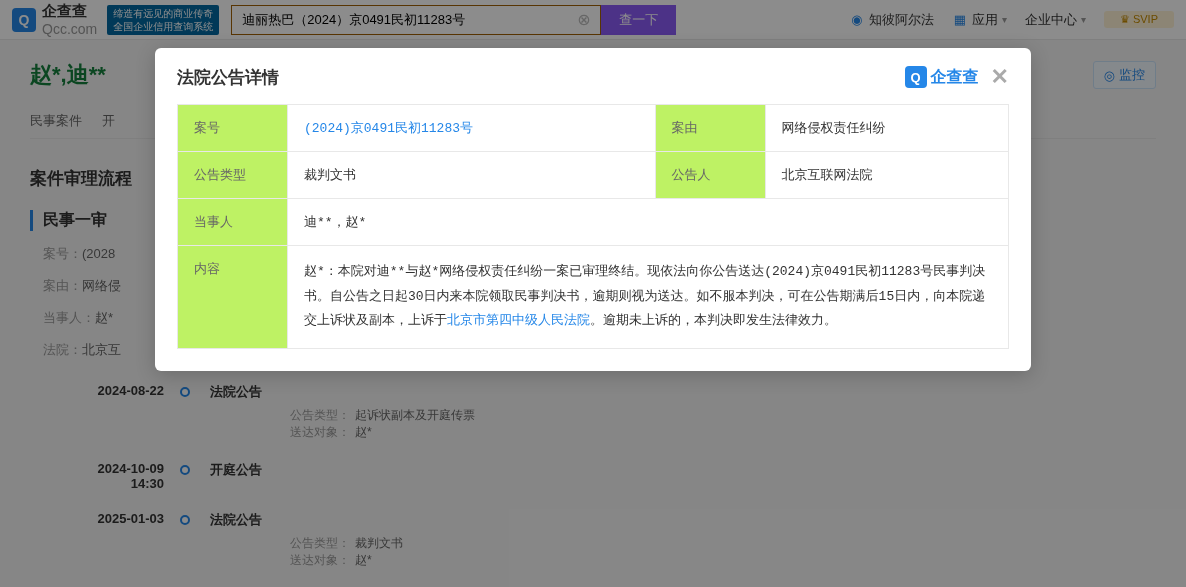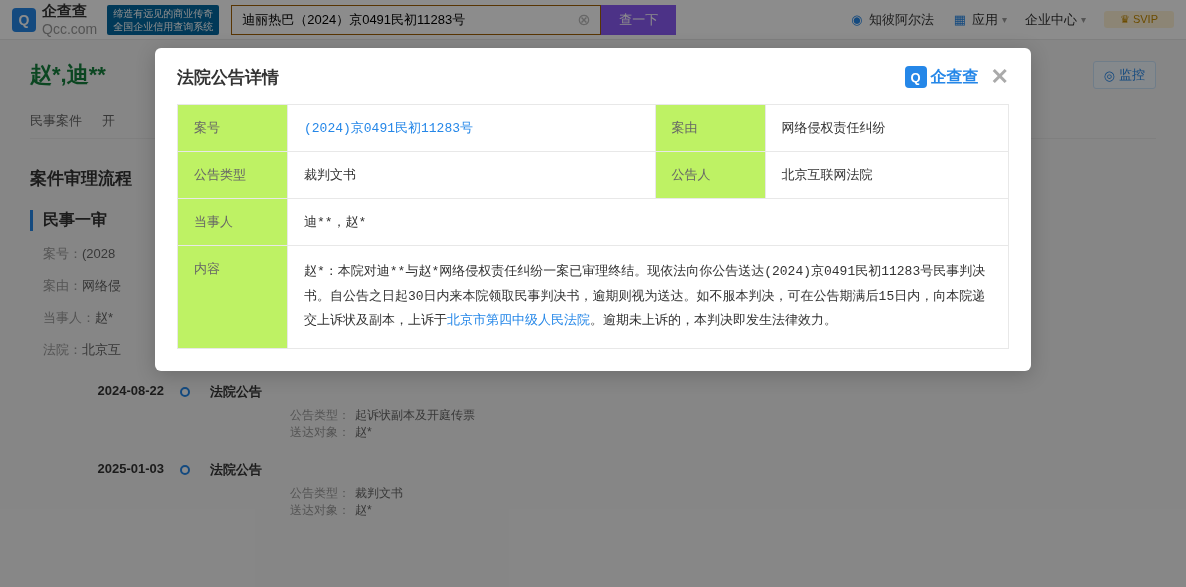--- a/index.html
+++ b/index.html
@@ -133,20 +133,29 @@
               <span>起诉状副本及开庭传票</span>
             </div>
           <div class="tl-row">
               <span class="tl-lbl">送达对象：</span>
               <span>赵*</span>
             </div>
         </div>
       </div>
     </div>
     <div class="tl-item">
+      <div class="tl-date">2024-10-09 14:30</div>
+      <div class="tl-dot-col">
+          <div class="tl-dot"></div>
+        </div>
+      <div class="tl-body">
+        <div class="tl-event">开庭公告</div>
+      </div>
+    </div>
+    <div class="tl-item">
       <div class="tl-date">2025-01-03</div>
       <div class="tl-dot-col">
           <div class="tl-dot"></div>
         </div>
       <div class="tl-body">
         <div class="tl-event">法院公告</div>
         <div style="margin-left:80px;">
           <div class="tl-row">
               <span class="tl-lbl">公告类型：</span>
               <span>裁判文书</span>

